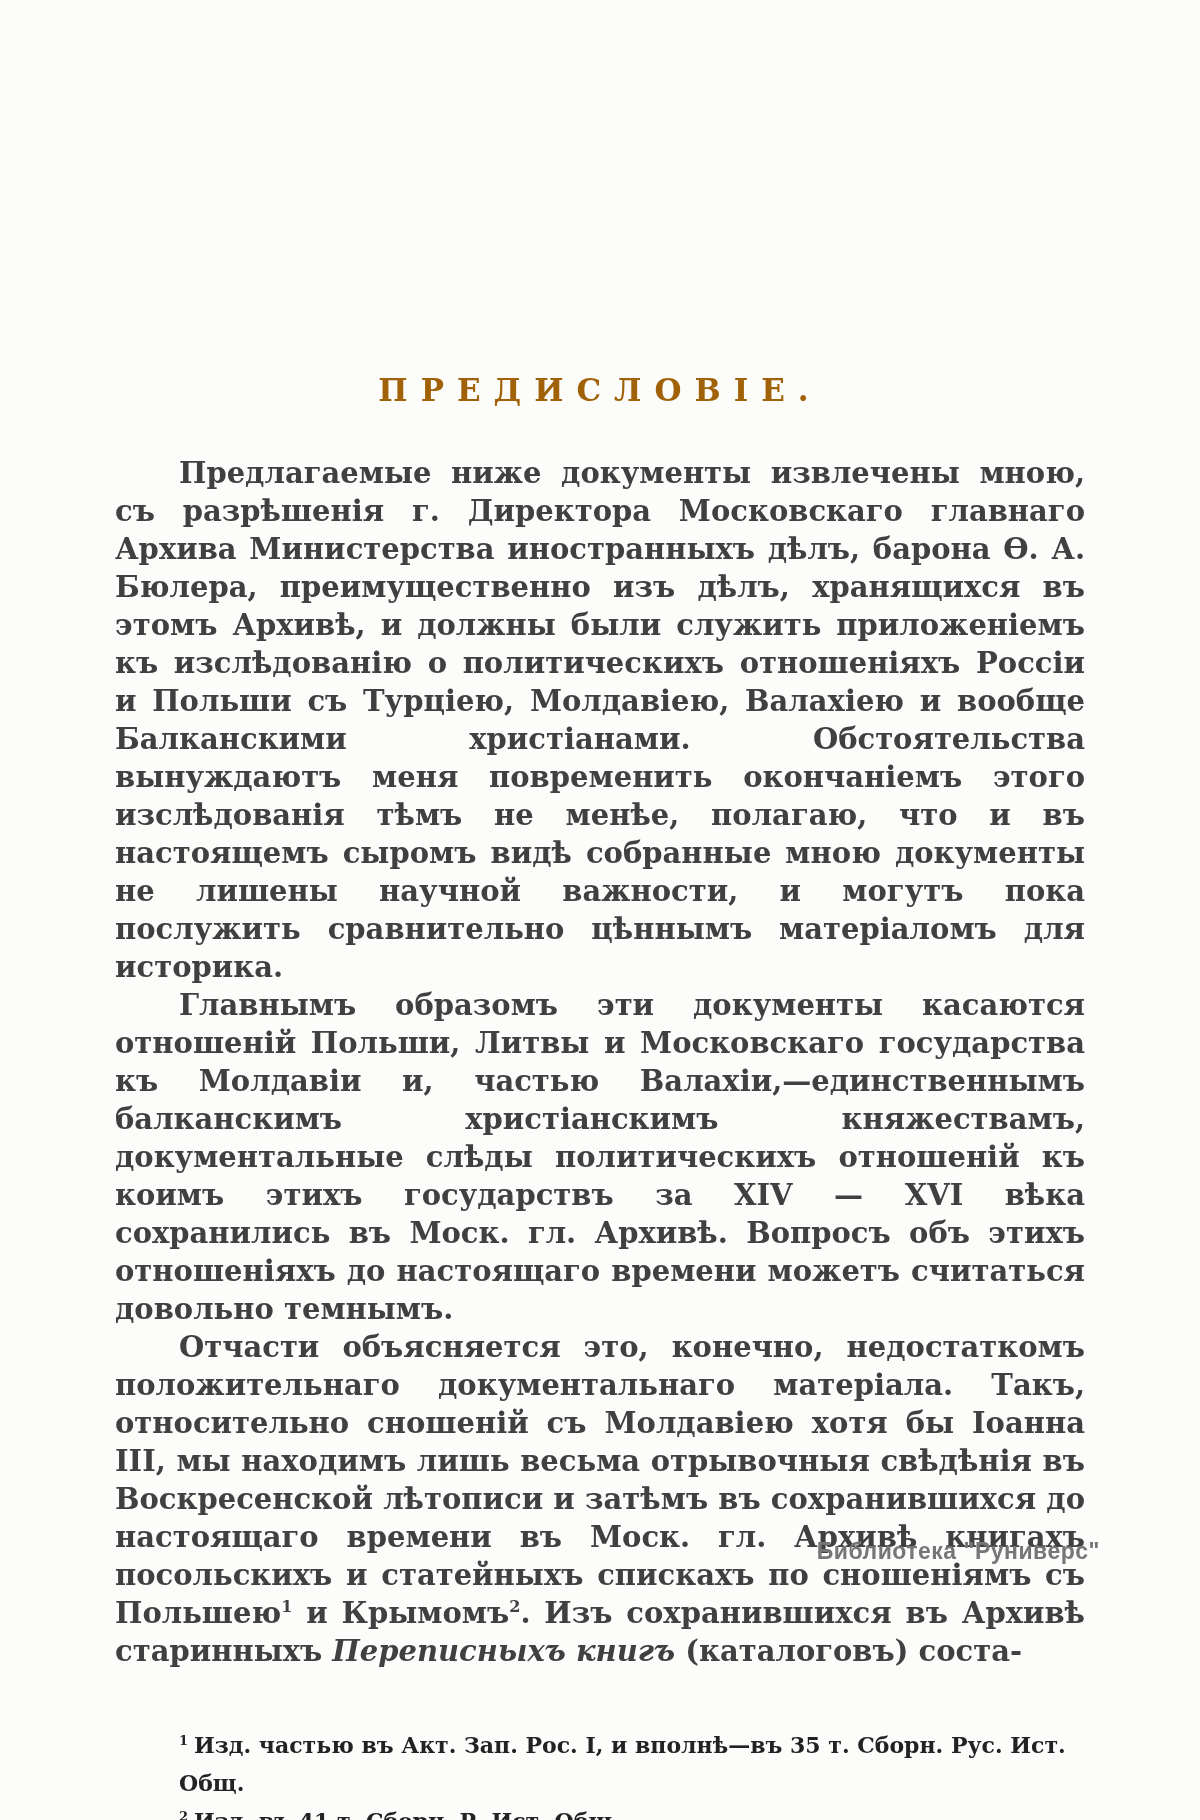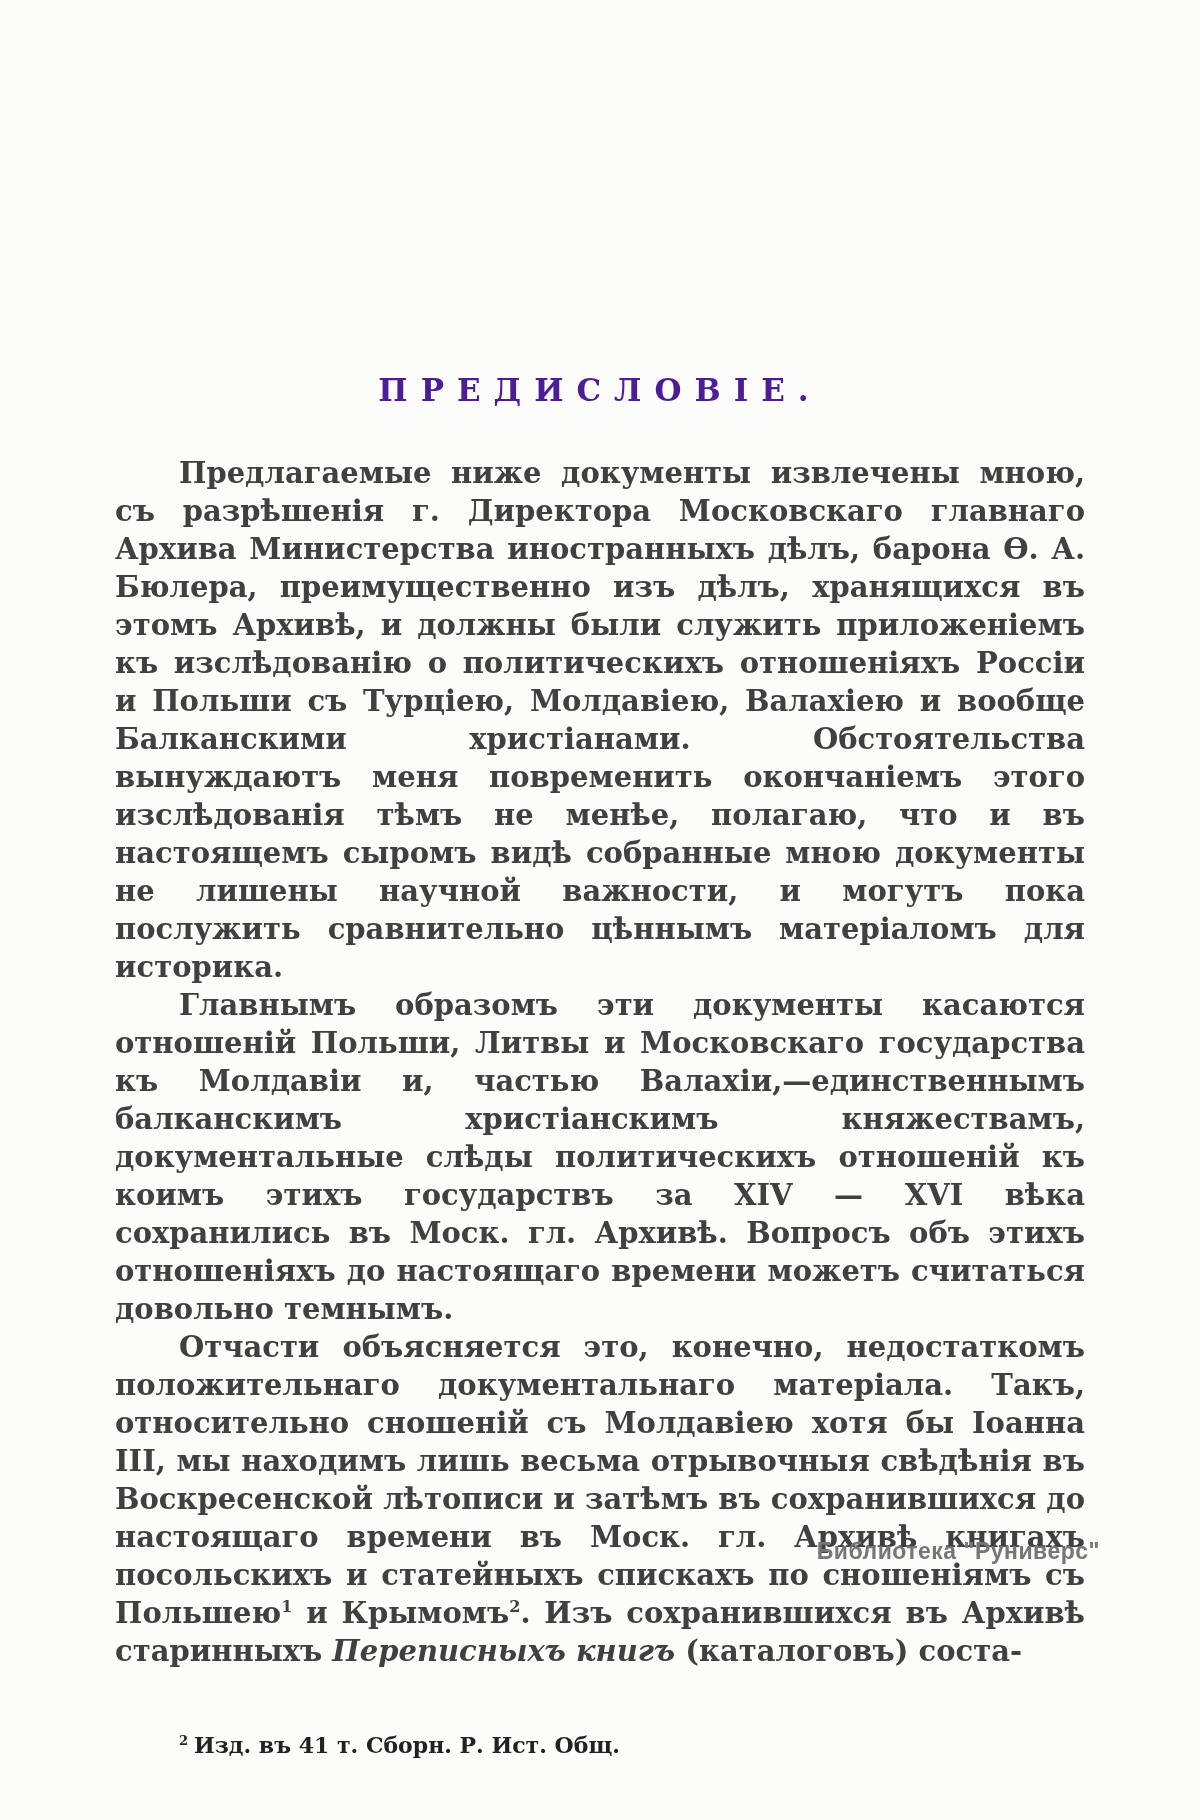--- a/index.html
+++ b/index.html
@@ -22,21 +22,21 @@
     top: 372px;
     left: 115px;
     width: 970px;
   }
   .title {
     margin: 0 0 46px 0;
     text-align: center;
     font-size: 31px;
     font-weight: 700;
     letter-spacing: 13px;
-    color: #4c1d95;
+    color: #a16207;
   }
   .para {
     margin: 0;
     font-size: 29px;
     line-height: 38px;
     font-weight: 700;
     text-align: justify;
     text-indent: 64px;
     color: #404040;
   }
@@ -85,19 +85,20 @@
 
     <h1 class="title">ПРЕДИСЛОВІЕ.</h1>
 
     <p class="para">Предлагаемые ниже документы извлечены мною, съ разрѣшенія г. Директора Московскаго главнаго Архива Министерства иностранныхъ дѣлъ, барона Ѳ. А. Бюлера, преимущественно изъ дѣлъ, хранящихся въ этомъ Архивѣ, и должны были служить приложеніемъ къ изслѣдованію о политическихъ отношеніяхъ Россіи и Польши съ Турціею, Молдавіею, Валахіею и вообще Балканскими христіанами. Обстоятельства вынуждаютъ меня повременить окончаніемъ этого изслѣдованія тѣмъ не менѣе, полагаю, что и въ настоящемъ сыромъ видѣ собранные мною документы не лишены научной важности, и могутъ пока послужить сравнительно цѣннымъ матеріаломъ для историка.</p>
 
     <p class="para">Главнымъ образомъ эти документы касаются отношеній Польши, Литвы и Московскаго государства къ Молдавіи и, частью Валахіи,—единственнымъ балканскимъ христіанскимъ княжествамъ, документальные слѣды политическихъ отношеній къ коимъ этихъ государствъ за XIV — XVI вѣка сохранились въ Моск. гл. Архивѣ. Вопросъ объ этихъ отношеніяхъ до настоящаго времени можетъ считаться довольно темнымъ.</p>
 
     <p class="para"><span>Отчасти объясняется это, конечно, недостаткомъ положительнаго документальнаго матеріала. Такъ, относительно сношеній съ Молдавіею хотя бы Іоанна III, мы находимъ лишь весьма отрывочныя свѣдѣнія въ Воскресенской лѣтописи и затѣмъ въ сохранившихся до настоящаго времени въ Моск. гл. Архивѣ книгахъ посольскихъ и статейныхъ спискахъ по сношеніямъ съ Польшею</span><sup class="fnref">1</sup><span> и Крымомъ</span><sup class="fnref">2</sup><span>. Изъ сохранившихся въ Архивѣ старинныхъ </span><span class="ital">Переписныхъ книгъ</span><span> (каталоговъ) соста-</span></p>
 
     <div class="footnotes">
+      <p class="footnote"><sup>1</sup><span>Изд. частью въ Акт. Зап. Рос. I, и вполнѣ—въ 35 т. Сборн. Рус. Ист. Общ.</span></p>
       <p class="footnote"><sup>2</sup><span>Изд. въ 41 т. Сборн. Р. Ист. Общ.</span></p>
     </div>
 
   </div>
 
   <div class="watermark">Библиотека "Руниверс"</div>
 </div>
 
 </body></html>

